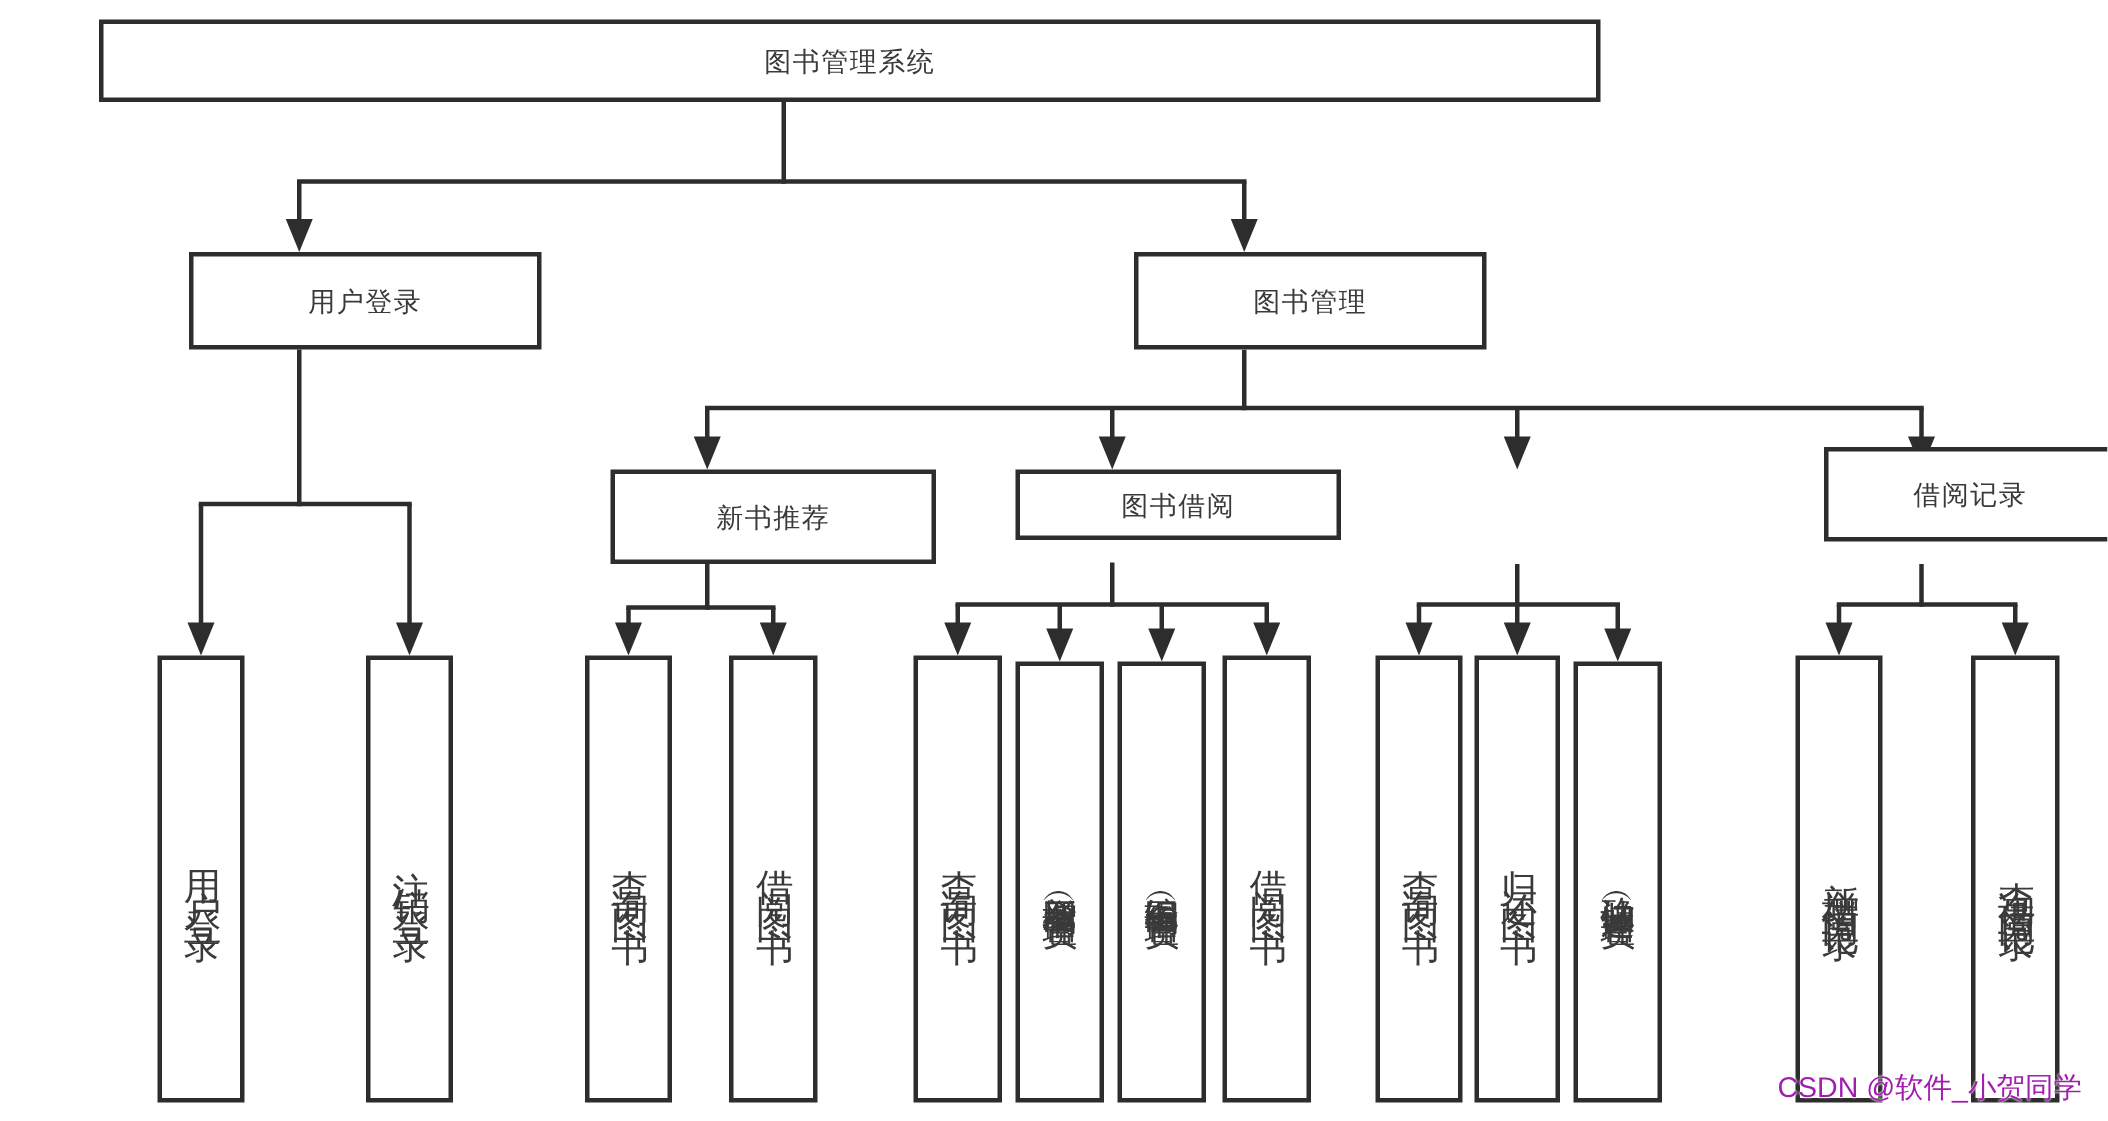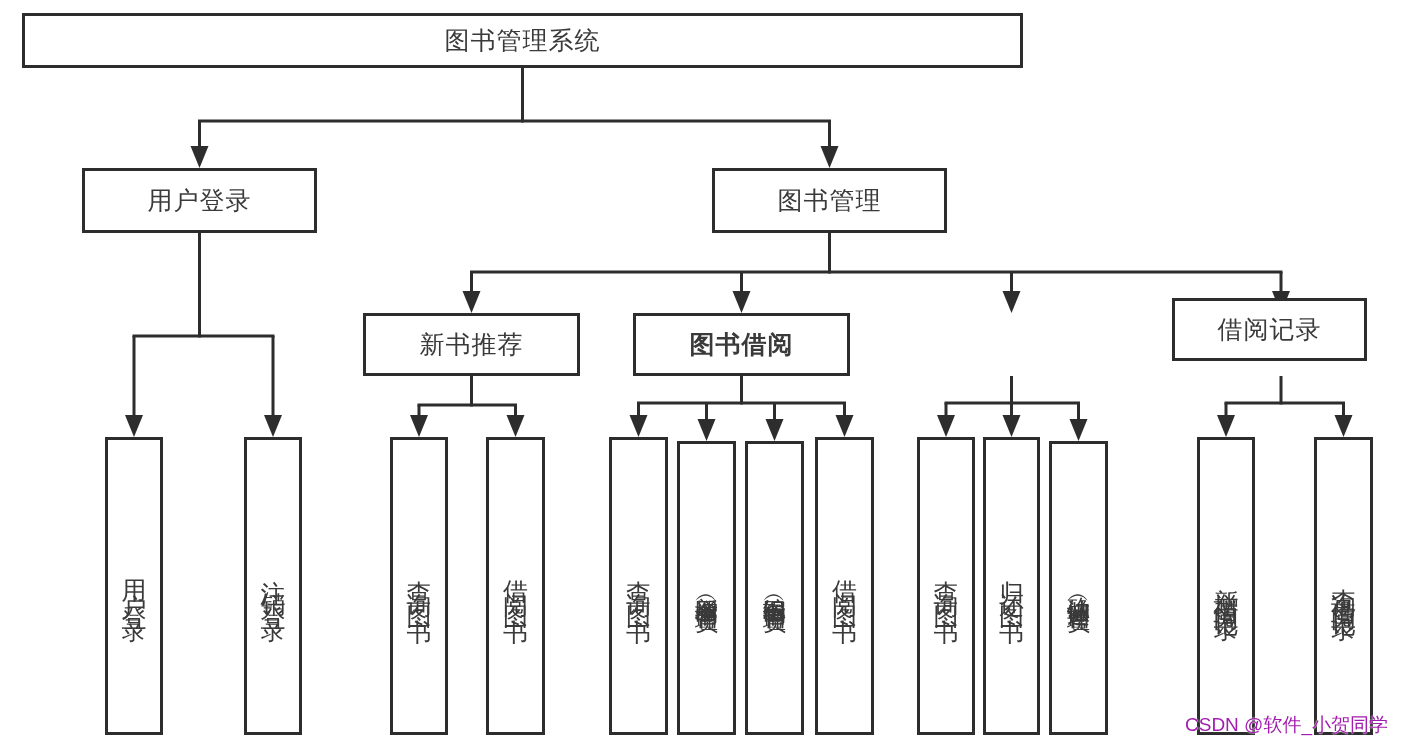--- a/index.html
+++ b/index.html
@@ -21,21 +21,21 @@
     position: absolute;
     background: #ffffff;
     border: 3px solid #2d2d2d;
     box-sizing: border-box;
     display: flex;
     align-items: center;
     justify-content: center;
     color: #3a3a3a;
     z-index: 2;
   }
-  .hlabel { font-size: 25px; letter-spacing: 1px; white-space: nowrap; }
+  .hlabel { font-size: 18px; letter-spacing: 1px; white-space: nowrap; margin-left: 44px; }
   .vbox span {
     writing-mode: vertical-rl;
     text-orientation: mixed;
     font-size: 25px;
     line-height: 1;
   }
   .ls4 span { letter-spacing: 13px; }
   .ls6 span { letter-spacing: 6px; }
   .ls9 span { font-size: 23px; letter-spacing: 2px; }
   #watermark {
@@ -115,21 +115,21 @@
     <line x1="1343.5" y1="403" x2="1343.5" y2="419" fill="none"></line>
     <polygon points="1334.5,415 1352.5,415 1343.5,437" stroke="none"></polygon>
   </svg>
 
   <div class="box hlabel" style="left:22px; top:13px; width:1001px; height:55px;">图书管理系统</div>
 
   <div class="box hlabel" style="left:82px; top:168px; width:235px; height:65px;">用户登录</div>
   <div class="box hlabel" style="left:363px; top:313px; width:217px; height:63px;">新书推荐</div>
 
   <div class="box hlabel" style="left:712px; top:168px; width:235px; height:65px;">图书管理</div>
-  <div class="box hlabel" style="left:633px; top:313px; width:217px; height:63px;font-weight:bold;">图书借阅</div>
+  <div class="box hlabel" style="left:633px; top:313px; width:217px; height:47px;">图书借阅</div>
   <div class="box hlabel" style="left:1172px; top:298px; width:195px; height:63px;">借阅记录</div>
 
   <div class="box vbox ls4" style="left:105px; top:437px; width:58px; height:298px;">
     <span>用户登录</span>
   </div>
   <div class="box vbox ls4" style="left:244px; top:437px; width:58px; height:298px;">
     <span>注销登录</span>
   </div>
 
   <div class="box vbox ls4" style="left:390px; top:437px; width:58px; height:298px;">

